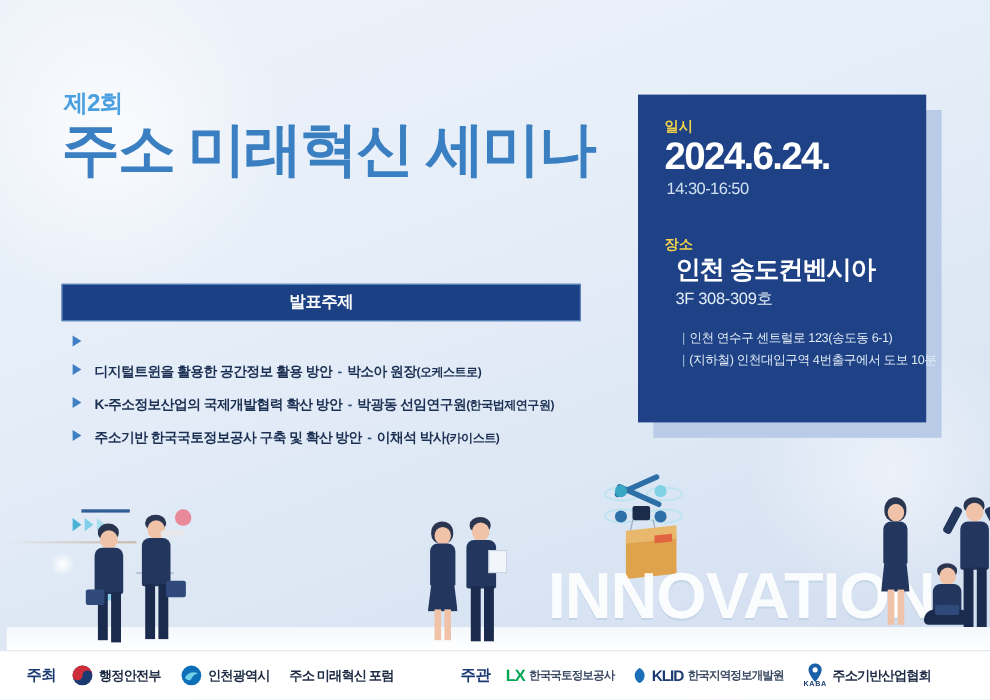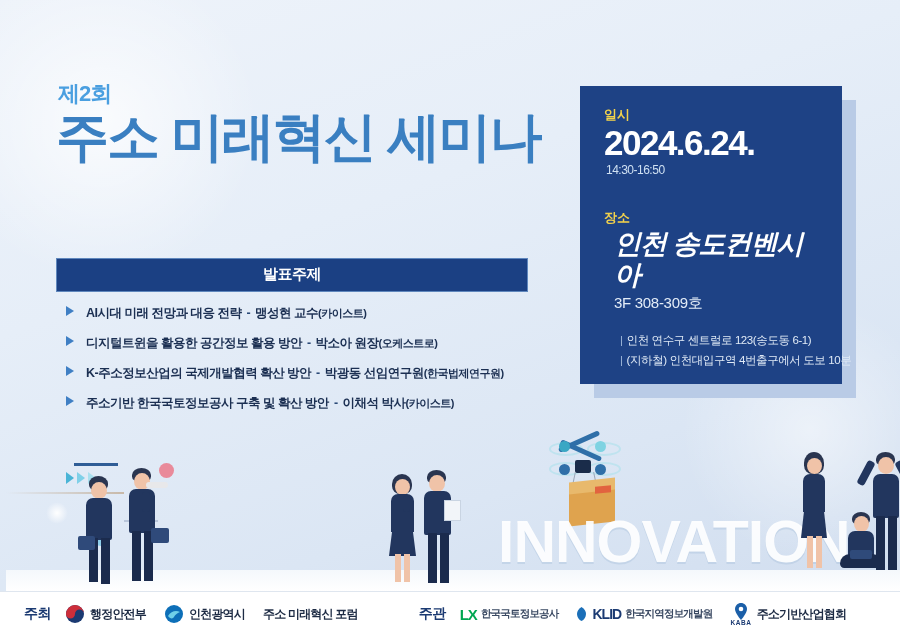--- a/index.html
+++ b/index.html
@@ -32,23 +32,23 @@
   .panel-shadow{
     position:absolute;left:594px;top:100px;width:262px;height:298px;
     background:#b9cbe6;
   }
   .panel{
     position:absolute;left:580px;top:86px;width:262px;height:298px;
     background:#1e4285;color:#fff;box-sizing:border-box;padding:22px 24px 0 24px;
   }
   .p-label{font-size:13px;font-weight:bold;color:#f3d24b;line-height:1.1;margin:0 0 3px 0;}
   .p-date{font-size:35px;font-weight:bold;letter-spacing:-1.5px;line-height:1.02;margin:0;}
-  .p-time{font-size:12px;color:#cfe0f2;letter-spacing:-.5px;line-height:1.2;margin:2px 0 0 2px;}
+  .p-time{font-size:15px;color:#cfe0f2;letter-spacing:-.5px;line-height:1.2;margin:2px 0 0 2px;}
   .p-sec2{margin-top:34px;}
-  .p-venue{font-size:27px;font-weight:bold;letter-spacing:-1px;line-height:1.15;margin:0 0 0 10px;font-style:italic;}
+  .p-venue{font-size:23px;font-weight:bold;letter-spacing:-1px;line-height:1.15;margin:0 0 0 10px;}
   .p-room{font-size:15px;color:#e3ecf7;letter-spacing:-.3px;margin:3px 0 0 10px;}
   .p-notes{margin:17px 0 0 16px;}
   .p-note{font-size:11.5px;color:#e0eaf6;letter-spacing:-.4px;line-height:1.75;white-space:nowrap;}
   .p-note .tick{color:#9fb9da;margin-right:4px;}
 
   
   .topics{position:absolute;left:56px;top:258px;width:472px;}
   .topics-head{
     background:#1b4083;border:1px solid #5f87bd;
     text-align:center;color:#fff;font-size:15px;font-weight:bold;
@@ -169,21 +169,20 @@
       </div>
     </div>
   </div>
 
   <div class="topics">
     <div class="topics-head">발표주제</div>
     <div class="topics-list">
 
       <div class="topic">
         <span class="tri"></span>
-        <span class="topic-text"><span>AI시대 미래 전망과 대응 전략</span><span class="sep">-</span><span>맹성현 교수</span><span class="org">(카이스트)</span></span>
       </div>
 
       <div class="topic">
         <span class="tri"></span>
         <span class="topic-text"><span>디지털트윈을 활용한 공간정보 활용 방안</span><span class="sep">-</span><span>박소아 원장</span><span class="org">(오케스트로)</span></span>
       </div>
 
       <div class="topic">
         <span class="tri"></span>
         <span class="topic-text"><span>K-주소정보산업의 국제개발협력 확산 방안</span><span class="sep">-</span><span>박광동 선임연구원</span><span class="org">(한국법제연구원)</span></span>

